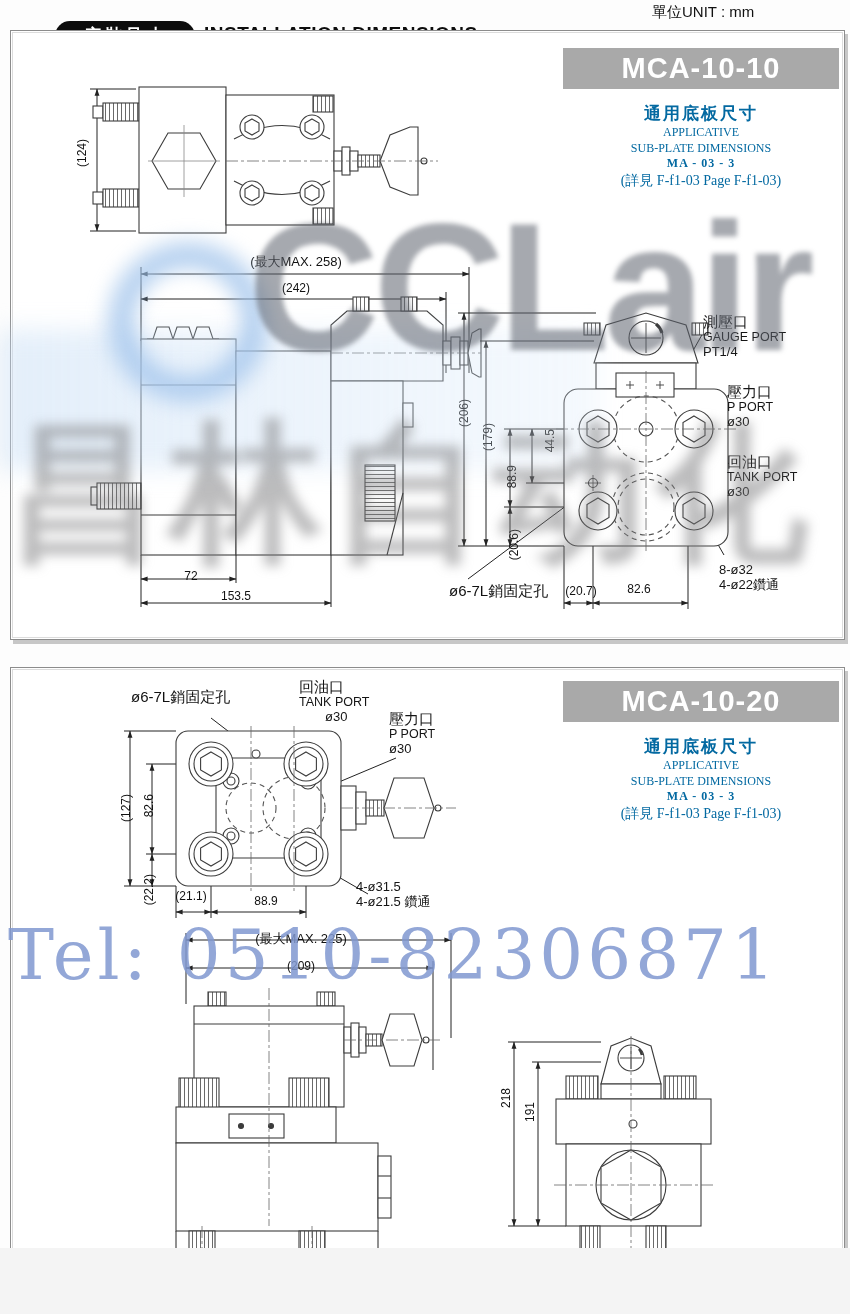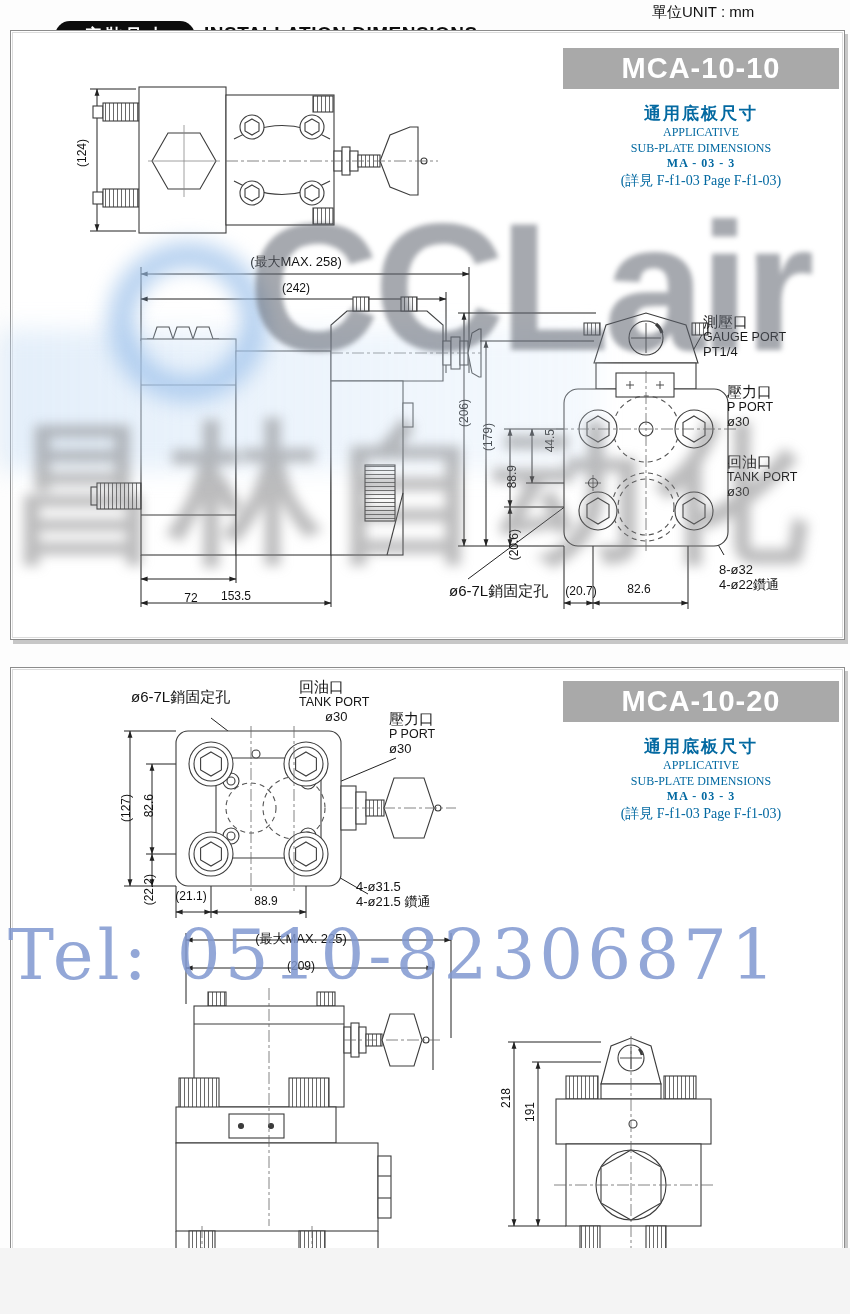--- a/index.html
+++ b/index.html
@@ -231,21 +231,21 @@
         <circle cx="147" cy="172" r="4.5" fill="#fff"></circle>
         <path d="M147,164 V180 M139,172 H155" stroke-width=".8"></path>
         <line x1="200" y1="60" x2="200" y2="240" stroke="#666" stroke-width=".8" stroke-dasharray="12 3 3 3"></line>
         <line x1="110" y1="118" x2="290" y2="118" stroke="#666" stroke-width=".8" stroke-dasharray="12 3 3 3"></line>
       </g>
     </svg>
 
     <div class="vlbl" style="left:64px;top:108px;">(124)</div>
     <div class="lbl ctr" style="left:170px;top:222px;width:230px;font-size:13px;">(最大MAX. 258)</div>
     <div class="lbl ctr" style="left:210px;top:250px;width:150px;">(242)</div>
-    <div class="lbl ctr" style="left:150px;top:560px;width:60px;">72</div>
+    <div class="lbl ctr" style="left:150px;top:538px;width:60px;">72</div>
     <div class="lbl ctr" style="left:180px;top:558px;width:90px;">153.5</div>
     <div class="vlbl" style="left:446px;top:368px;">(206)</div>
     <div class="vlbl" style="left:470px;top:392px;">(179)</div>
     <div class="vlbl" style="left:494px;top:434px;">88.9</div>
     <div class="vlbl" style="left:532px;top:398px;">44.5</div>
     <div class="vlbl" style="left:496px;top:498px;">(20.6)</div>
     <div class="lbl ctr" style="left:540px;top:553px;width:60px;text-align:center;">(20.7)</div>
     <div class="lbl ctr" style="left:588px;top:551px;width:80px;">82.6</div>
 
     <div class="port" style="left:692px;top:282px;">

